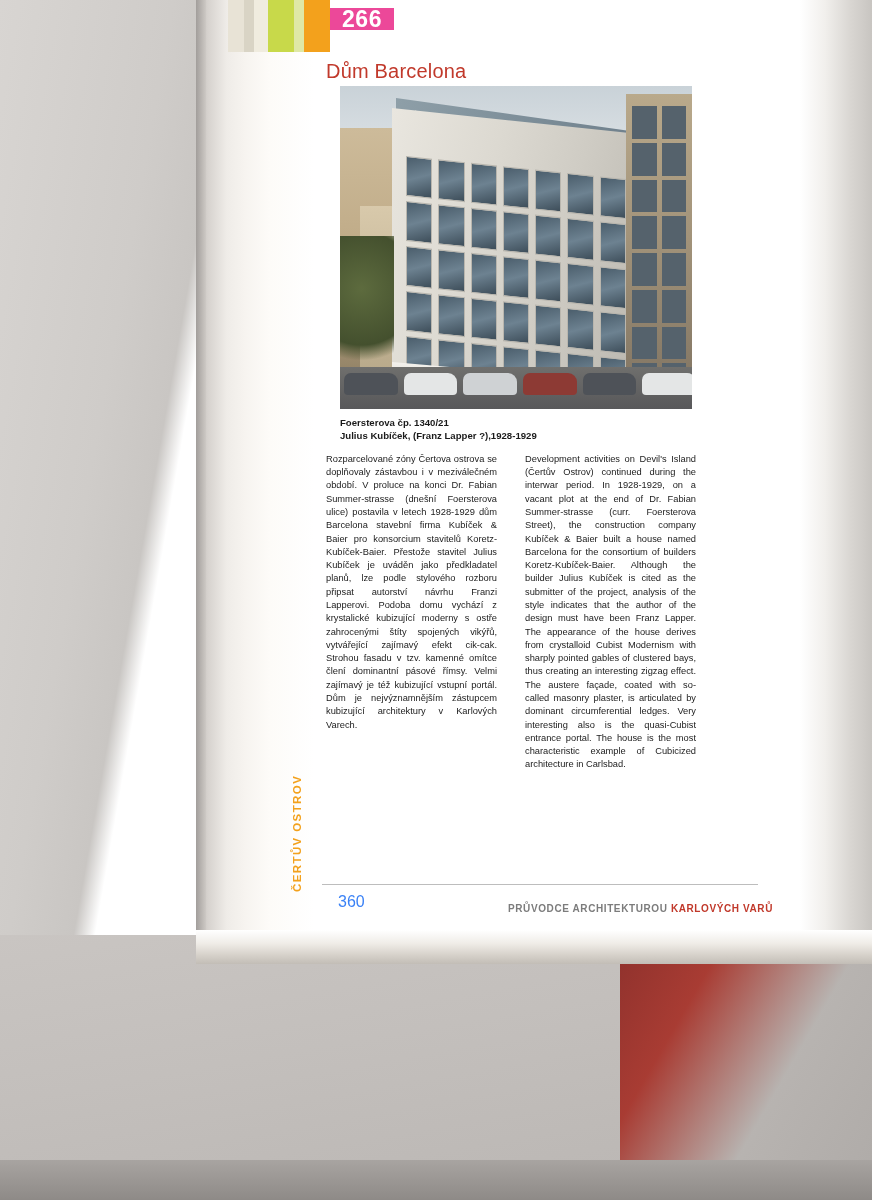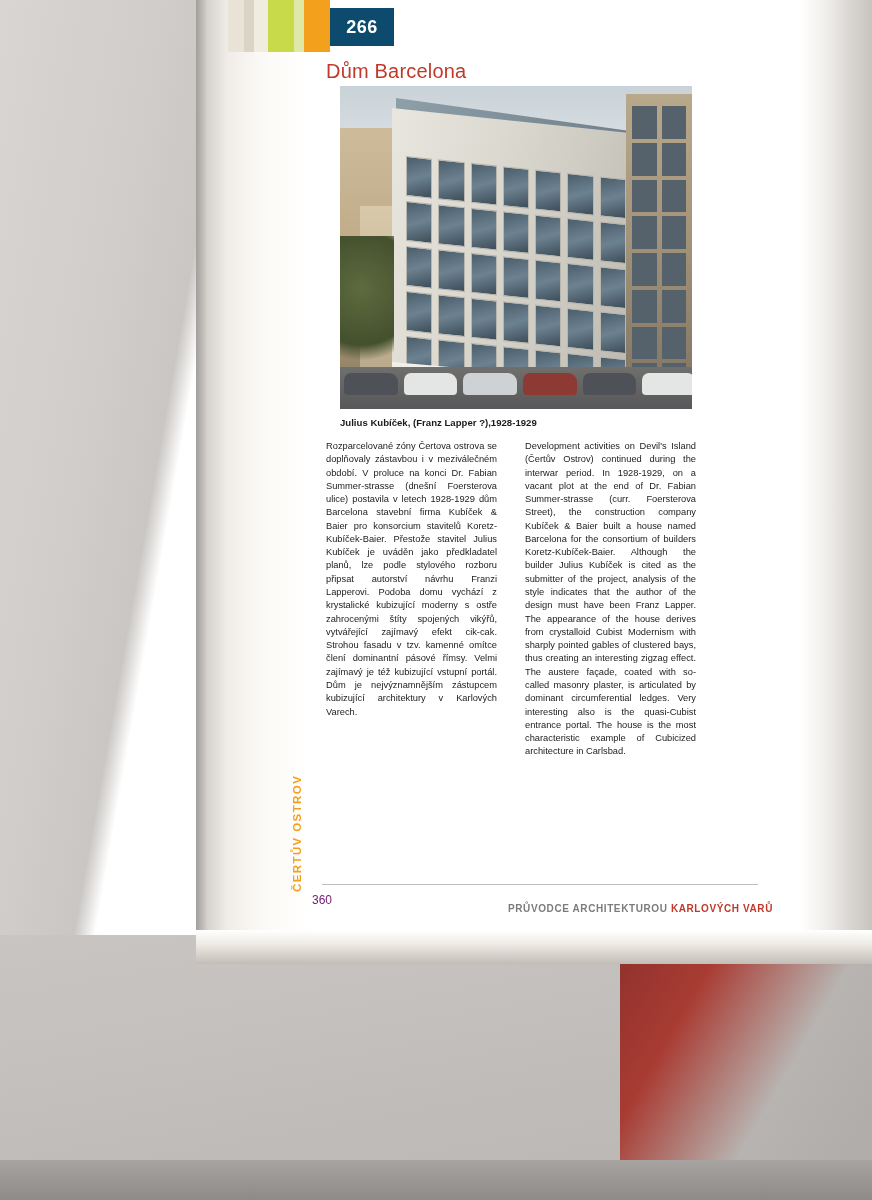--- a/index.html
+++ b/index.html
@@ -98,24 +98,24 @@
   .cs {
     position: absolute;
     top: 0;
     height: 52px;
   }
 
   
   .pagetab {
     position: absolute;
     top: 8px; left: 330px;
-    width: 64px; height: 38px;
-    background: #0c4a6e;
+    width: 64px; height: 22px;
+    background: #ec4899;
     color: #ffffff;
-    font-size: 18px;
+    font-size: 23px;
     font-weight: bold;
     display: flex;
     align-items: center;
     justify-content: center;
     letter-spacing: .5px;
   }
 
   
   .sidelabel {
     position: absolute;
@@ -265,23 +265,23 @@
     font-size: 9.3px;
     line-height: 1.43;
     color: #1b1b1b;
     text-align: justify;
   }
   .col p { margin: 0; }
 
   
   .footer-num {
     position: absolute;
-    left: 312px; top: 893px;
-    font-size: 12px;
-    color: #701a75;
+    left: 338px; top: 893px;
+    font-size: 16px;
+    color: #3b82f6;
   }
   .footer-rule {
     position: absolute;
     left: 322px; top: 884px;
     width: 436px; height: 1px;
     background: #bdbdbd;
   }
   .footer-txt {
     position: absolute;
     left: 508px; top: 903px;
@@ -408,20 +408,21 @@
         <i class="car dark"></i>
           <i class="car white"></i>
           <i class="car"></i>
           <i class="car red"></i>
           <i class="car dark"></i>
           <i class="car white"></i>
       </div>
     </div>
 
     <div class="caption">
+      <div>Foersterova čp. 1340/21</div>
       <div>Julius Kubíček, (Franz Lapper ?),1928-1929</div>
     </div>
 
     <div class="cols">
       <div class="col">
         <p>Rozparcelované zóny Čertova ostrova se doplňovaly zástavbou i v meziválečném období. V proluce na konci Dr. Fabian Summer-strasse (dnešní Foersterova ulice) postavila v letech 1928-1929 dům Barcelona stavební firma Kubíček &amp; Baier pro konsorcium stavitelů Koretz-Kubíček-Baier. Přestože stavitel Julius Kubíček je uváděn jako předkladatel planů, lze podle stylového rozboru připsat autorství návrhu Franzi Lapperovi. Podoba domu vychází z krystalické kubizující moderny s ostře zahrocenými štíty spojených vikýřů, vytvářející zajímavý efekt cik-cak. Strohou fasadu v tzv. kamenné omítce člení dominantní pásové římsy. Velmi zajímavý je též kubizující vstupní portál. Dům je nejvýznamnějším zástupcem kubizující architektury v Karlových Varech.</p>
       </div>
       <div class="col">
         <p>Development activities on Devil's Island (Čertův Ostrov) continued during the interwar period. In 1928-1929, on a vacant plot at the end of Dr. Fabian Summer-strasse (curr. Foersterova Street), the construction company Kubíček &amp; Baier built a house named Barcelona for the consortium of builders Koretz-Kubíček-Baier. Although the builder Julius Kubíček is cited as the submitter of the project, analysis of the style indicates that the author of the design must have been Franz Lapper. The appearance of the house derives from crystalloid Cubist Modernism with sharply pointed gables of clustered bays, thus creating an interesting zigzag effect. The austere façade, coated with so-called masonry plaster, is articulated by dominant circumferential ledges. Very interesting also is the quasi-Cubist entrance portal. The house is the most characteristic example of Cubicized architecture in Carlsbad.</p>
       </div>

